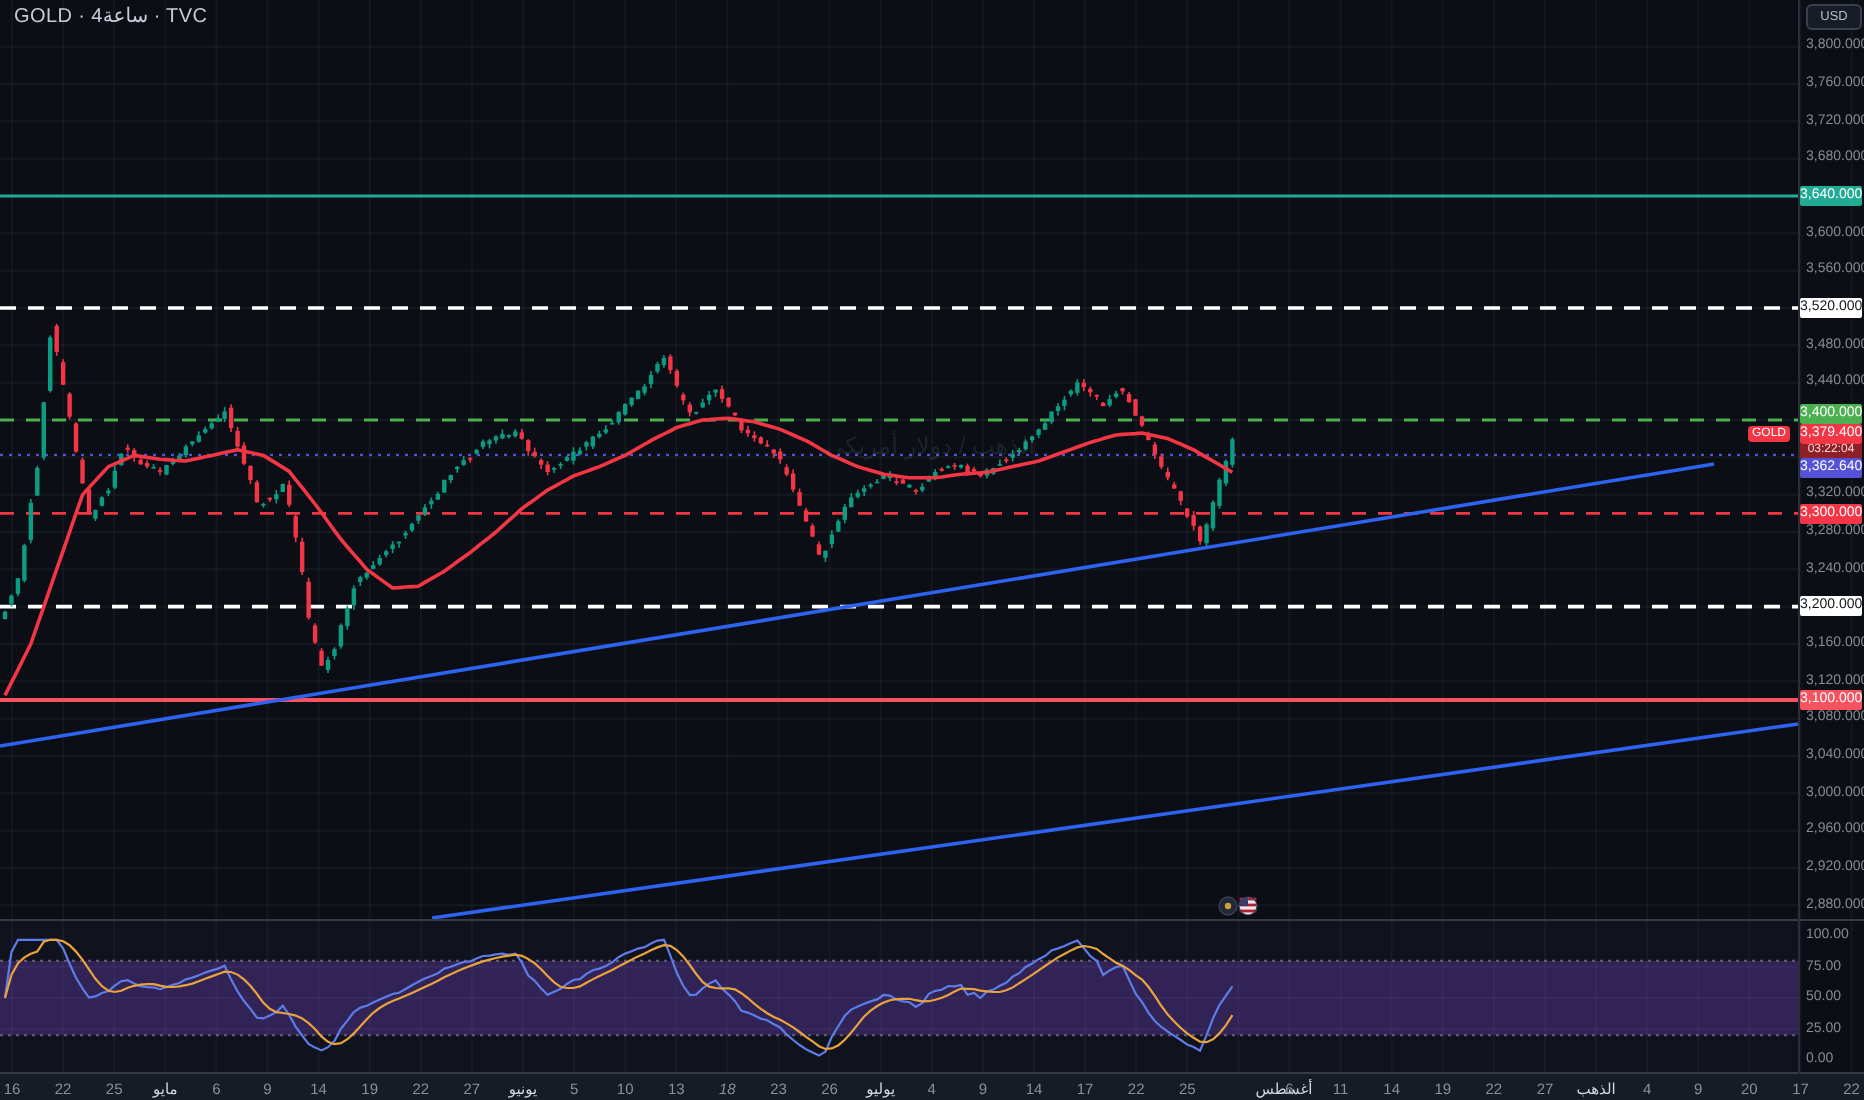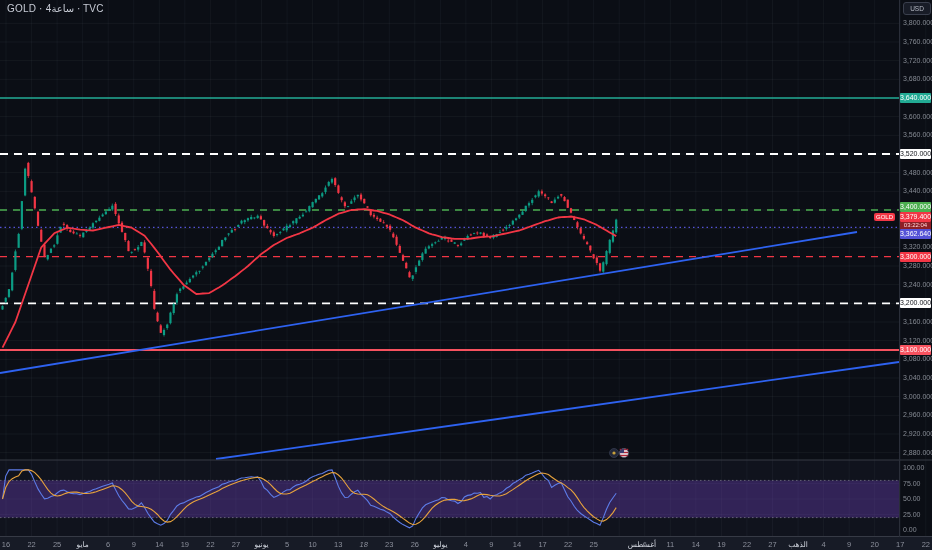--- a/index.html
+++ b/index.html
@@ -510,20 +510,21 @@
         <line x1="619.8" y1="452.5" x2="628.2" y2="452.5" stroke="#b22234" stroke-width="1.4"></line>
         <line x1="619.8" y1="455.5" x2="628.2" y2="455.5" stroke="#b22234" stroke-width="1.4"></line>
         <path d="M624,448.5 a4.5,4.5 0 0 0 -4.5,4.5 l4.5,0 z" fill="#3c3b6e"></path>
         <circle cx="624" cy="453" r="4.5" fill="none" stroke="#3a4156" stroke-width="0.6"></circle>
       </g>
     </svg>
   <div class="overlay">
     <div class="title" style="pointer-events:auto">GOLD · 4ساعة · TVC</div>
     <div class="usd-box" style="pointer-events:auto">USD</div>
     <div class="watermark">
+      <div class="wm2">الذهب / دولار أمريكي</div>
     </div>
     <div id="price-axis">
         <div class="pl" style="top: 19.3333px;">3,800.000</div>
         <div class="pl" style="top: 38px;">3,760.000</div>
         <div class="pl" style="top: 56.6666px;">3,720.000</div>
         <div class="pl" style="top: 75.3333px;">3,680.000</div>
         <div class="pl" style="top: 112.667px;">3,600.000</div>
         <div class="pl" style="top: 131.333px;">3,560.000</div>
         <div class="pl" style="top: 168.667px;">3,480.000</div>
         <div class="pl" style="top: 187.333px;">3,440.000</div>

